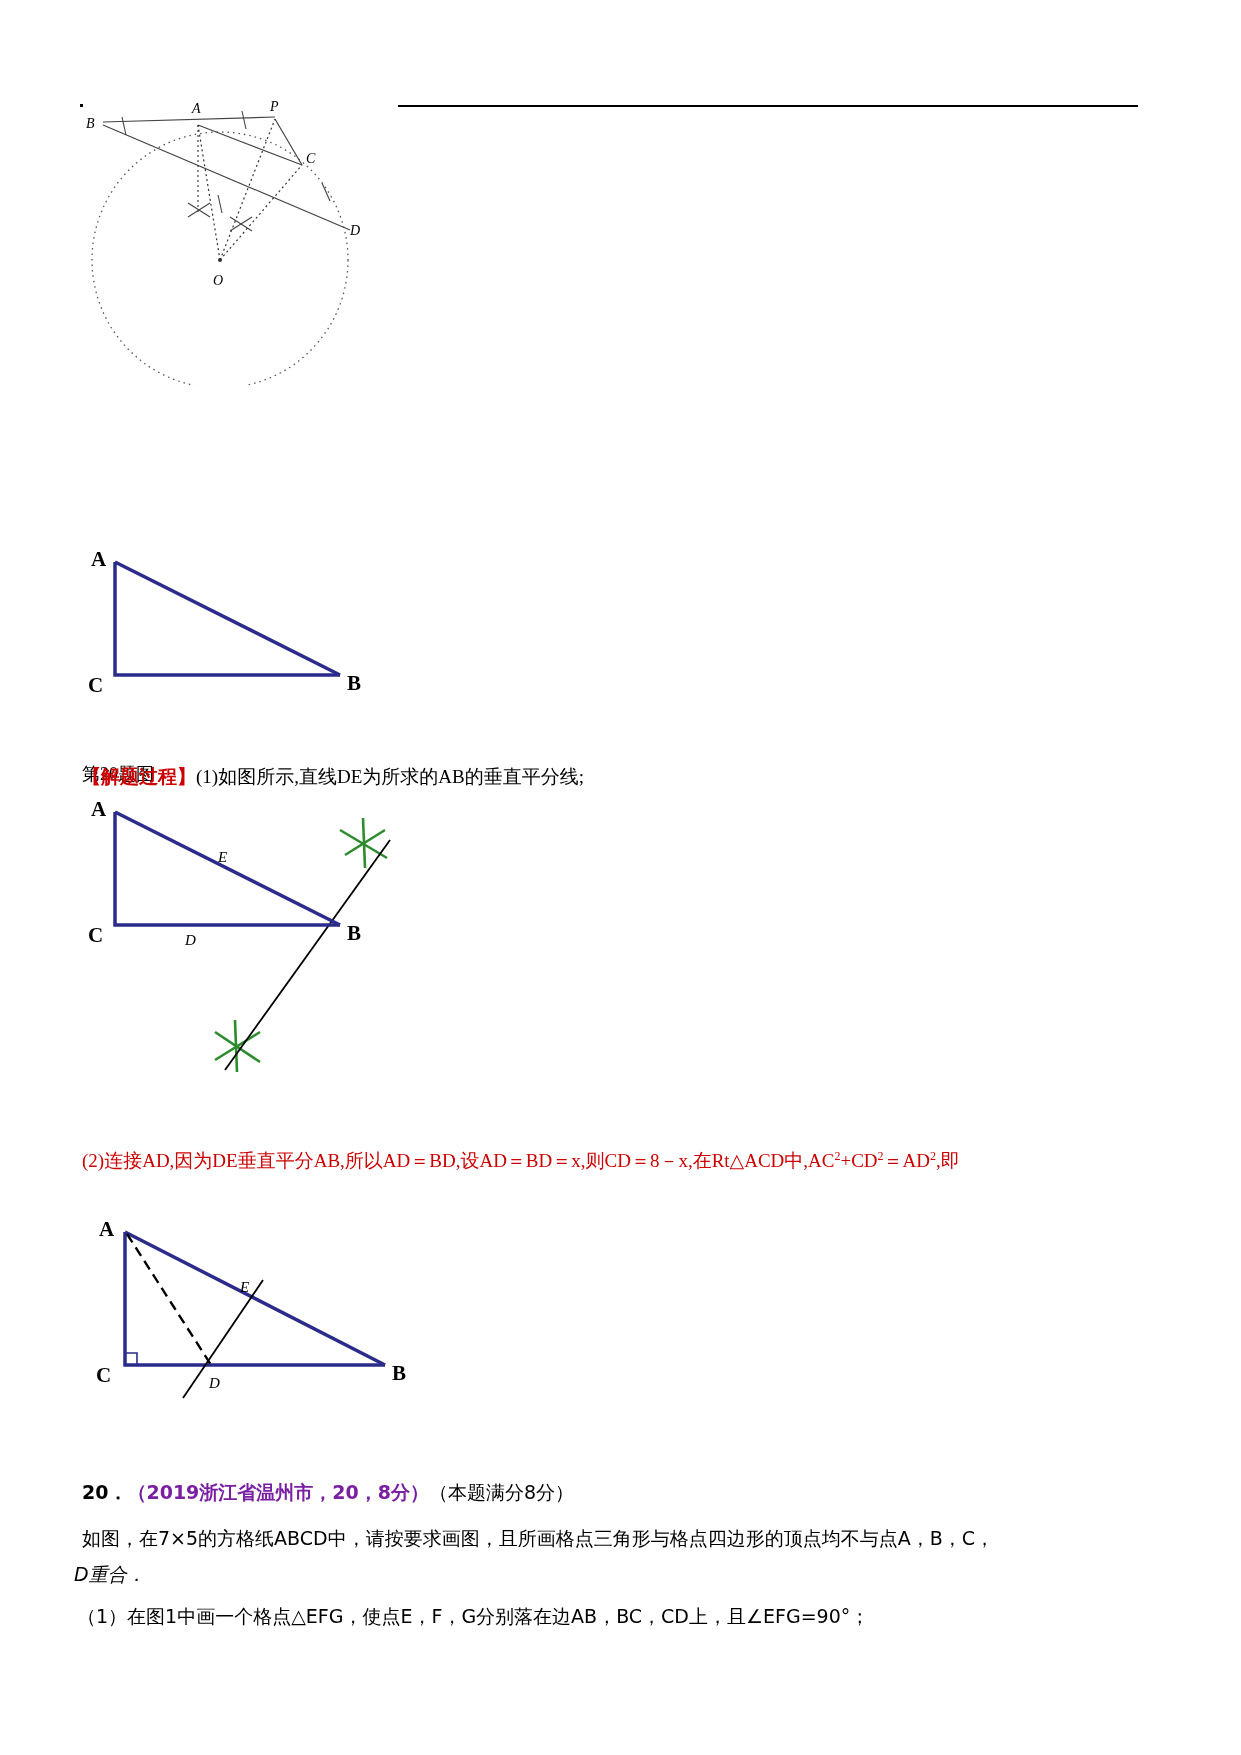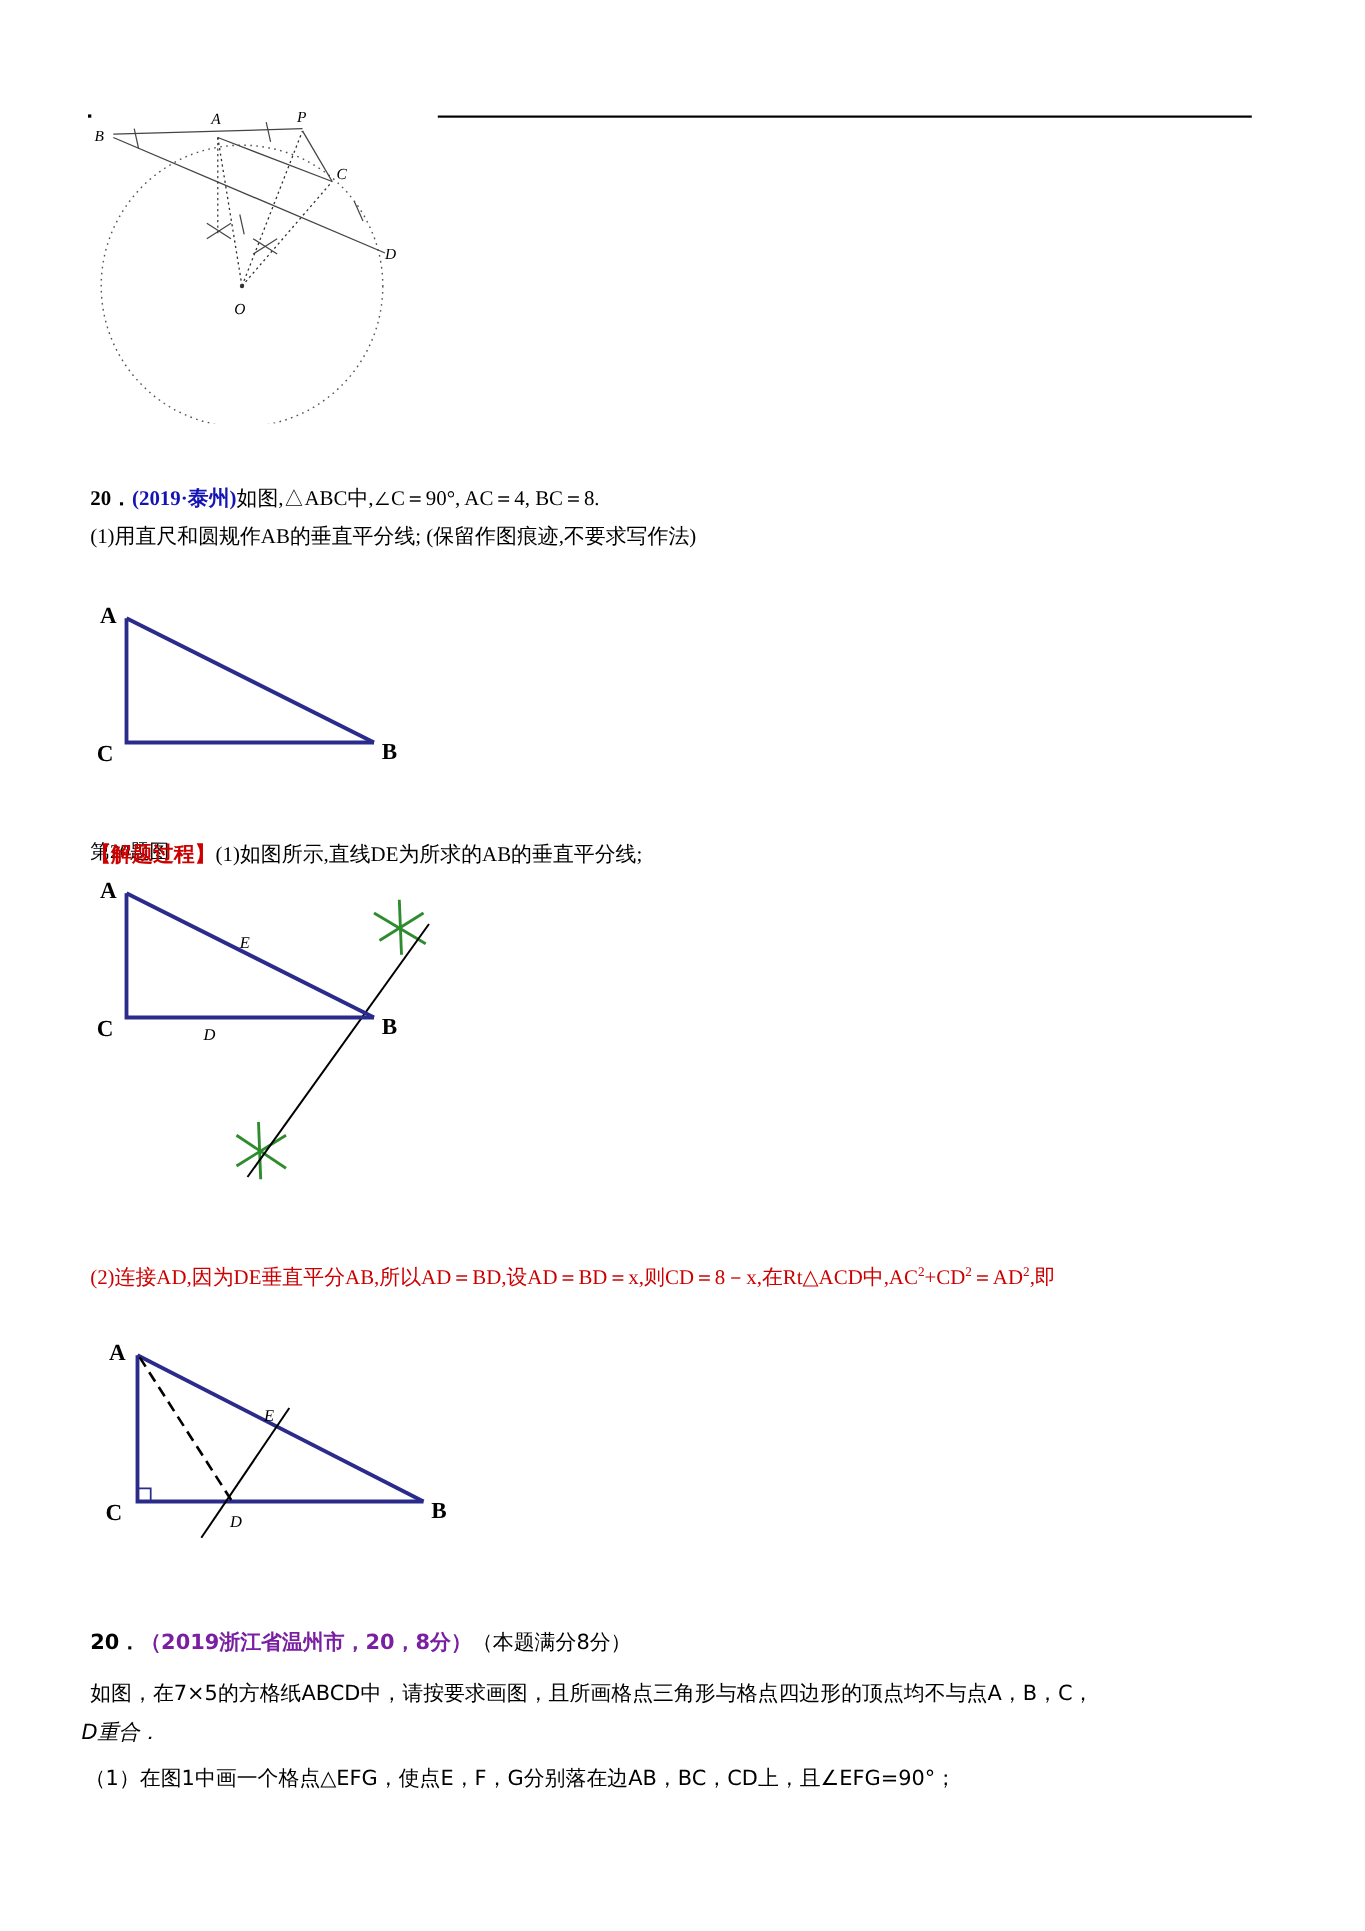--- a/index.html
+++ b/index.html
@@ -129,24 +129,20 @@
       <text x="16" y="33" font-family="Liberation Serif, serif" font-size="14" font-style="italic">B</text>
       <text x="122" y="18" font-family="Liberation Serif, serif" font-size="14" font-style="italic">A</text>
       <text x="200" y="16" font-family="Liberation Serif, serif" font-size="14" font-style="italic">P</text>
       <text x="236" y="68" font-family="Liberation Serif, serif" font-size="14" font-style="italic">C</text>
       <text x="280" y="140" font-family="Liberation Serif, serif" font-size="14" font-style="italic">D</text>
       <text x="143" y="190" font-family="Liberation Serif, serif" font-size="14" font-style="italic">O</text>
       <circle cx="150" cy="165" r="2" fill="#333"></circle>
     </svg>
   </div>
 
-  <div class="txt" style="left:82px; top:440px;">
-    <span class="q-num">20．</span><span class="q-src">(2019·泰州)</span><span class="body-line">如图,△ABC中,∠C＝90°, AC＝4, BC＝8.</span>
-  </div>
-  <div class="txt body-line" style="left:82px; top:475px;">(1)用直尺和圆规作AB的垂直平分线; (保留作图痕迹,不要求写作法)</div>
 
   <div style="position:absolute; left:85px; top:550px;">
     <svg width="290" height="145" viewBox="0 0 290 145">
       <path d="M30 12 L30 125 L255 125" fill="none" stroke="#2b2b8c" stroke-width="3.5" stroke-linejoin="miter"></path>
       <path d="M30 12 L255 125" fill="none" stroke="#2b2b8c" stroke-width="3.5"></path>
       <text x="6" y="16" font-family="Liberation Serif, serif" font-size="21" font-weight="bold">A</text>
       <text x="3" y="142" font-family="Liberation Serif, serif" font-size="21" font-weight="bold">C</text>
       <text x="262" y="140" font-family="Liberation Serif, serif" font-size="21" font-weight="bold">B</text>
     </svg>
   </div>

